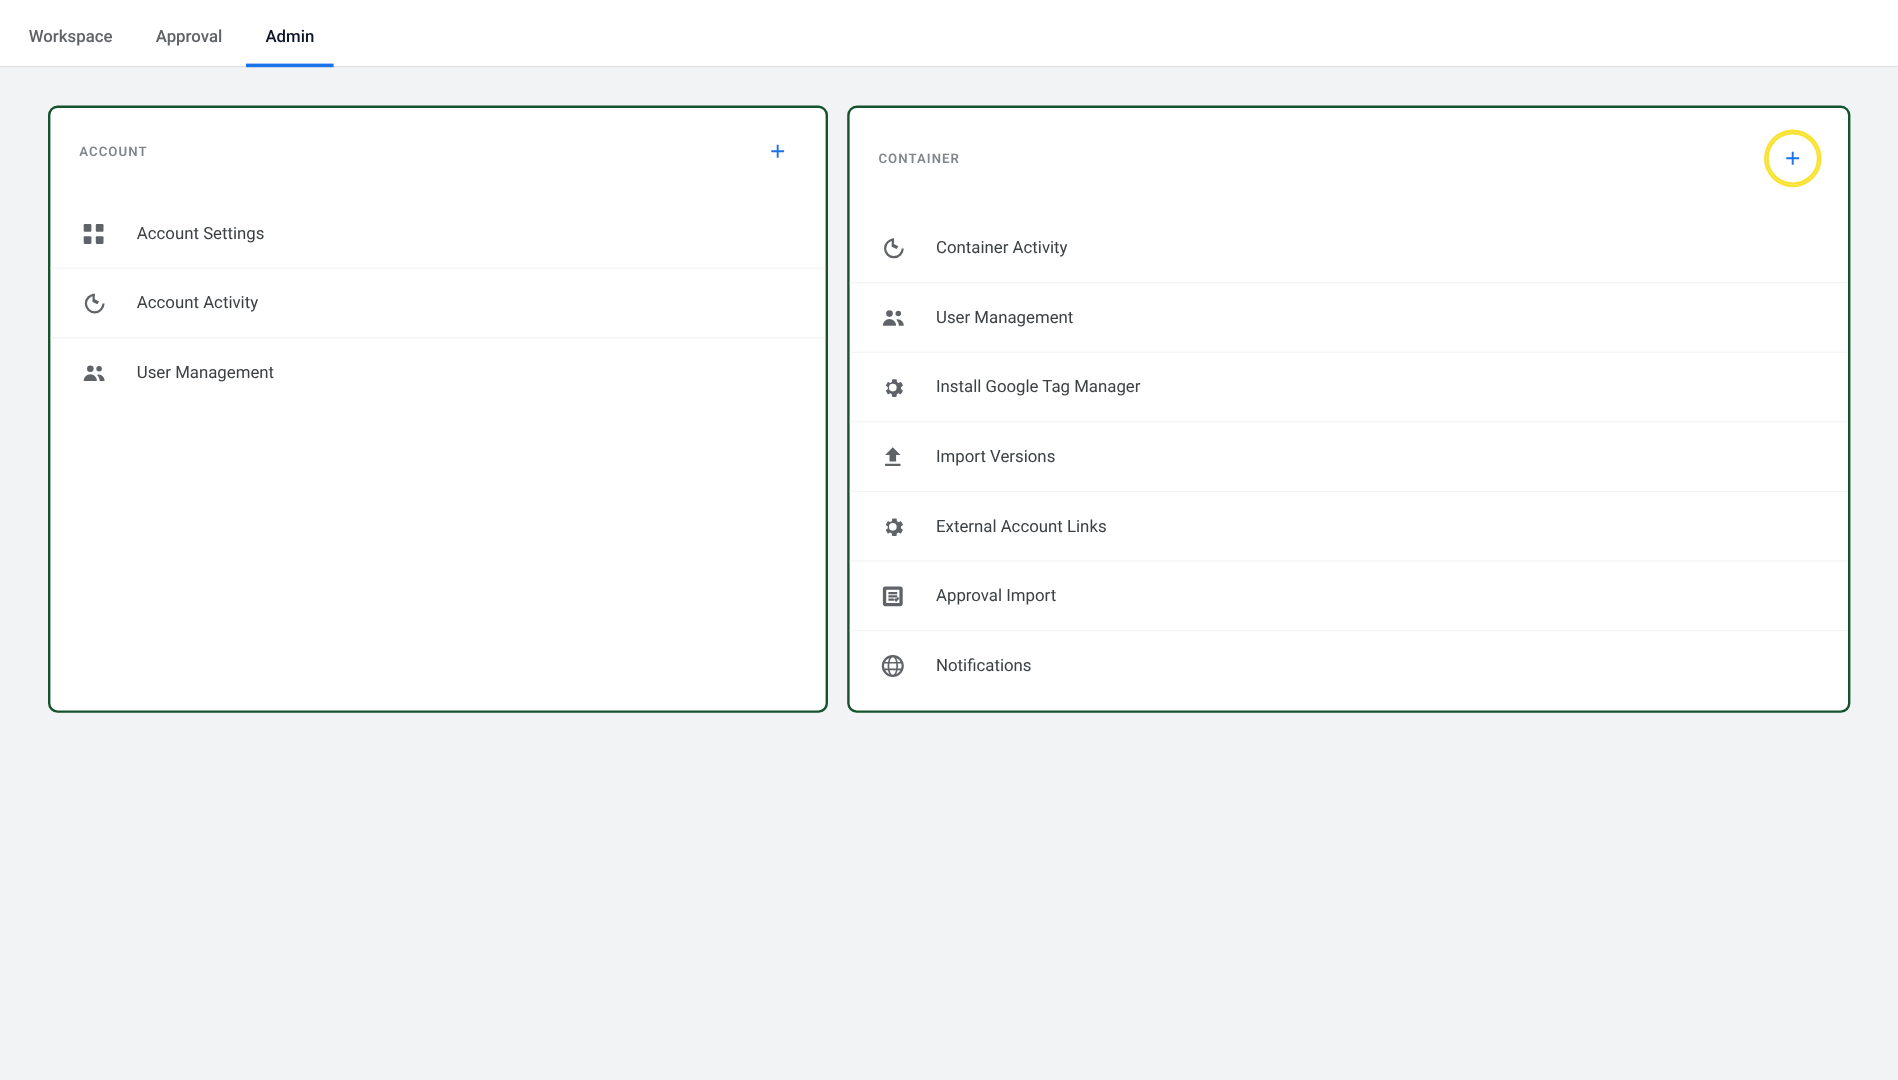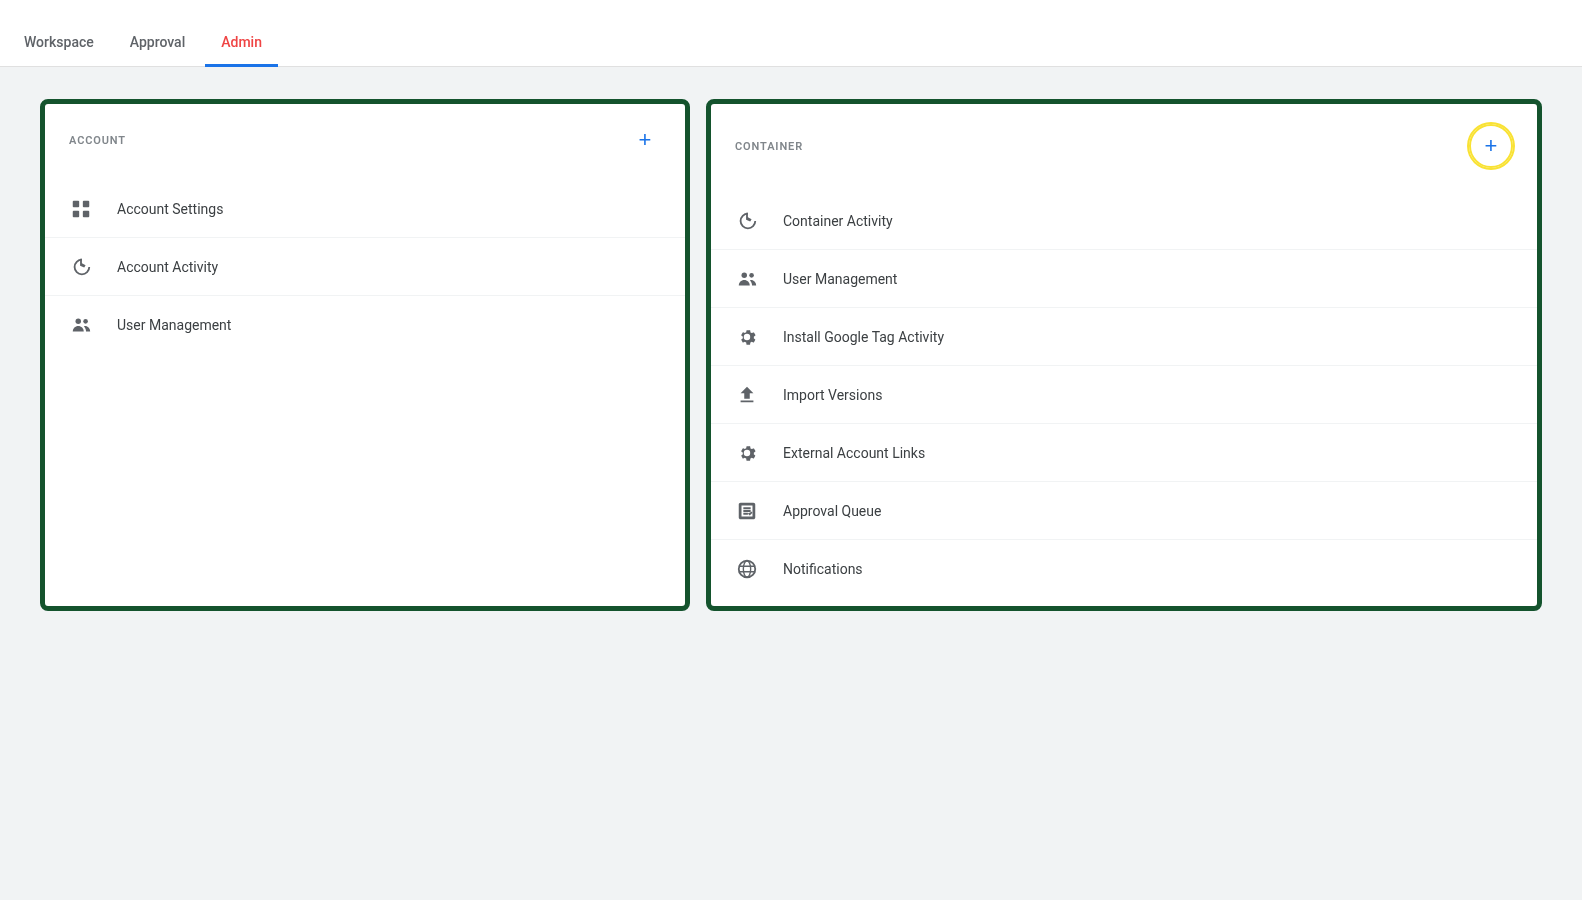--- a/index.html
+++ b/index.html
@@ -8,21 +8,21 @@
       background: #f1f3f4;
       min-height: 900px;
       font-size: 14px;
       color: #3c4043;
     }
 
     
     .top-nav {
       background: #fff;
       border-bottom: 1px solid #e0e0e0;
-      height: 67px;
+      height: 56px;
       display: flex;
       align-items: flex-end;
       padding: 0 24px;
       position: relative;
     }
     .nav-tab {
       padding: 0 16px 14px 16px;
       font-size: 14px;
       font-weight: 500;
       color: #5f6368;
@@ -30,42 +30,42 @@
       border-bottom: 3px solid transparent;
       margin-right: 4px;
       position: relative;
       top: 1px;
       text-decoration: none;
     }
     .nav-tab:first-child {
       padding-left: 0;
     }
     .nav-tab.active {
-      color: #ef4444;
+      color: #0f172a;
       border-bottom-color: #1a73e8;
     }
 
     
     .main-content {
       padding: 32px 40px;
       display: flex;
       gap: 0;
     }
 
     
     .panels-wrapper {
       display: flex;
       gap: 16px;
       width: 100%;
     }
 
     .panel {
       background: #fff;
       border-radius: 8px;
-      border: 5px solid #14532d;
+      border: 2px solid #14532d;
       overflow: hidden;
     }
 
     .panel-account {
       flex: 0 0 650px;
       max-width: 650px;
     }
 
     .panel-container {
       flex: 1;
@@ -243,21 +243,21 @@
           </span>
           <span class="menu-label">User Management</span>
         </li>
 
         <li class="menu-item">
           <span class="menu-icon">
             <svg viewBox="0 0 24 24" xmlns="http://www.w3.org/2000/svg">
               <path d="M12 15.5a3.5 3.5 0 1 1 0-7 3.5 3.5 0 0 1 0 7zm7.43-2.22c.04-.26.07-.52.07-.78s-.03-.53-.07-.78l1.68-1.31c.15-.12.19-.34.1-.51l-1.6-2.77a.38.38 0 0 0-.47-.17l-1.98.8c-.42-.32-.86-.58-1.35-.78l-.3-2.11A.39.39 0 0 0 15 4.5h-3.2a.39.39 0 0 0-.38.33l-.3 2.11c-.49.2-.93.46-1.35.78l-1.98-.8a.38.38 0 0 0-.47.17L5.72 9.86c-.09.17-.05.38.1.51l1.68 1.31c-.04.25-.07.52-.07.82s.03.55.07.78l-1.68 1.32c-.15.12-.19.33-.1.5l1.6 2.77c.1.17.3.22.47.16l1.98-.8c.42.32.86.58 1.35.78l.3 2.11c.05.19.22.33.38.33H15c.17 0 .33-.14.37-.33l.3-2.11c.49-.2.94-.46 1.35-.78l1.98.8c.17.06.38.01.47-.16l1.6-2.77a.38.38 0 0 0-.1-.5l-1.64-1.32z" fill="#5f6368"></path>
             </svg>
           </span>
-          <span class="menu-label">Install Google Tag Activity</span>
+          <span class="menu-label">Install Google Tag Manager</span>
         </li>
 
         <li class="menu-item">
           <span class="menu-icon">
             <svg viewBox="0 0 24 24" xmlns="http://www.w3.org/2000/svg">
               <path d="M5 20h14v-2H5v2zm0-10h4v6h6v-6h4l-7-7-7 7z" fill="#5f6368"></path>
             </svg>
           </span>
           <span class="menu-label">Import Versions</span>
         </li>
@@ -273,21 +273,21 @@
         </li>
 
         <li class="menu-item">
           <span class="menu-icon">
             <svg viewBox="0 0 24 24" xmlns="http://www.w3.org/2000/svg">
               <path d="M19 3H5c-1.1 0-2 .9-2 2v14c0 1.1.9 2 2 2h14c1.1 0 2-.9 2-2V5c0-1.1-.9-2-2-2zm-1 15H6V6h12v12z" fill="#5f6368"></path>
               <path d="M8 11h8v2H8zm0-3h8v2H8zm0 6h5v2H8z" fill="#5f6368"></path>
               <path d="M15 17l3-3-1.4-1.4-1.6 1.6-.6-.6L13 15l2 2z" fill="#5f6368"></path>
             </svg>
           </span>
-          <span class="menu-label">Approval Queue</span>
+          <span class="menu-label">Approval Import</span>
         </li>
 
         <li class="menu-item">
           <span class="menu-icon">
             <svg viewBox="0 0 24 24" xmlns="http://www.w3.org/2000/svg">
               <circle cx="12" cy="12" r="9" fill="none" stroke="#5f6368" stroke-width="2"></circle>
               <ellipse cx="12" cy="12" rx="4" ry="9" fill="none" stroke="#5f6368" stroke-width="1.5"></ellipse>
               <line x1="3" y1="9" x2="21" y2="9" stroke="#5f6368" stroke-width="1.5"></line>
               <line x1="3" y1="15" x2="21" y2="15" stroke="#5f6368" stroke-width="1.5"></line>
             </svg>

